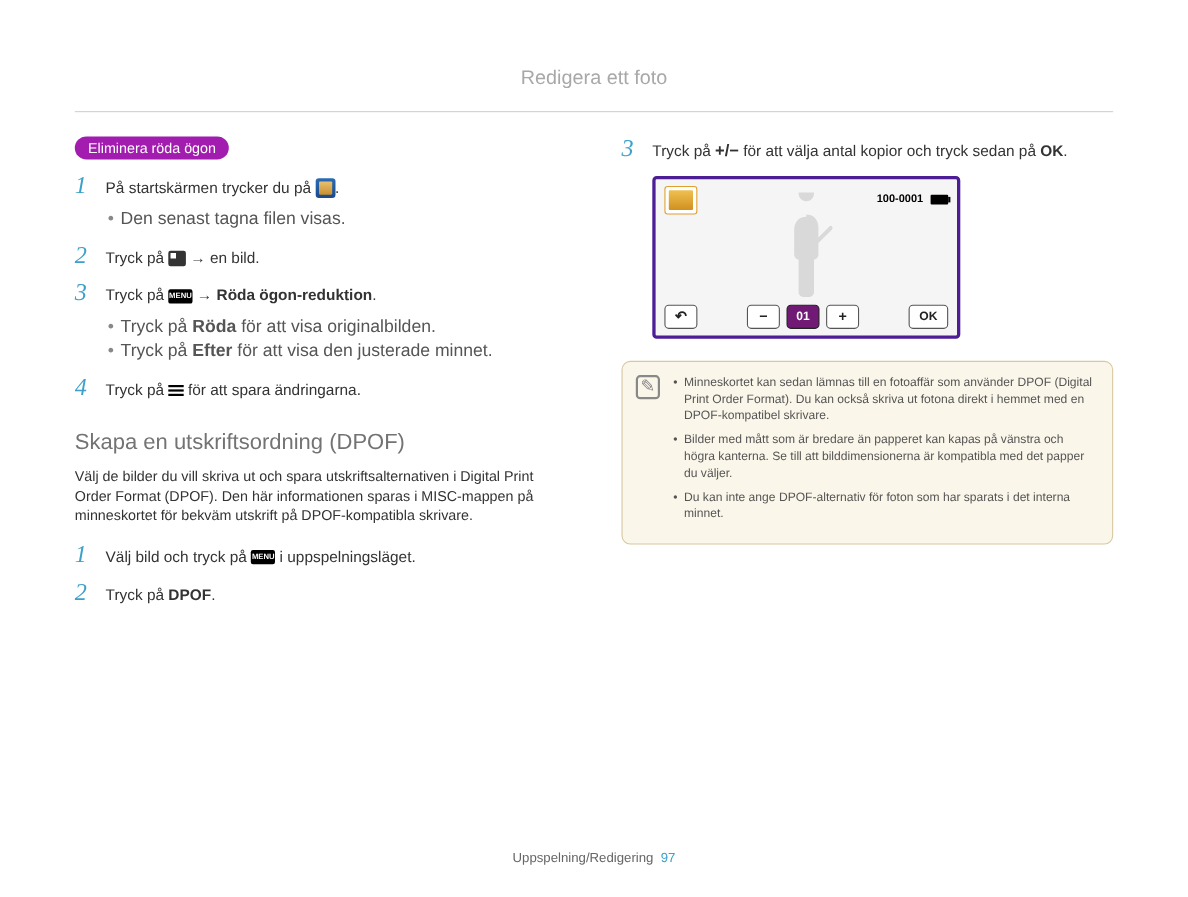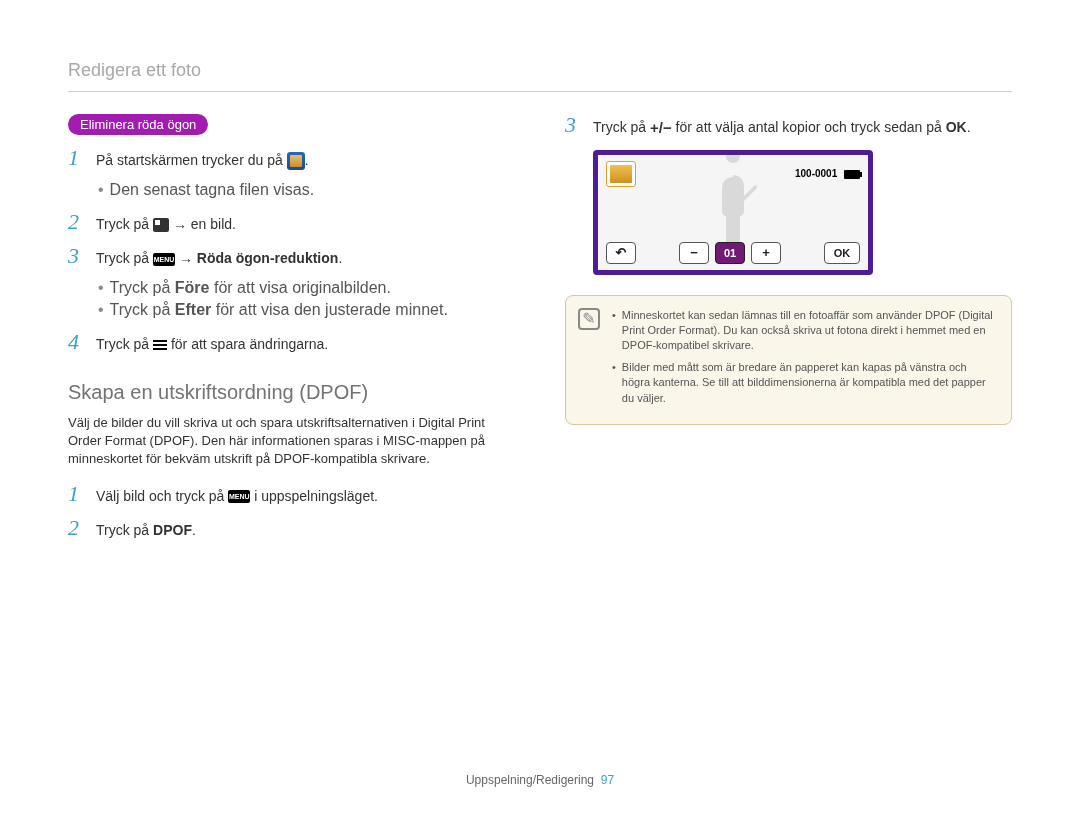--- a/index.html
+++ b/index.html
@@ -11,22 +11,23 @@
     height: 815px;
     background: #fff;
     position: relative;
     padding: 60px 68px 40px 68px;
   }
   .page-title {
     font-size: 18px;
     color: #a8a8a8;
     font-weight: 300;
     border-bottom: 1px solid #d0d0d0;
-    padding-bottom: 10px;
+    padding-bottom: 20px;
     margin-bottom: 22px;
+    text-align: center;
   }
   .columns {
     display: flex;
     gap: 50px;
   }
   .col { flex: 1; }
   .pill {
     display: inline-block;
     background: #a21caf;
     color: #fff;
@@ -145,24 +146,24 @@
     font-size: 13px;
     color: #333;
     line-height: 1.4;
     margin-bottom: 14px;
   }
   .ok-text { font-weight: bold; }
   .pm { font-weight: bold; font-size: 15px; vertical-align: middle;}
 
   
   .screen {
-    border: 5px solid #4c1d95;
+    border: 3px solid #4c1d95;
     border-radius: 4px;
     width: 280px;
-    height: 125px;
+    height: 148px;
     margin: 8px 0 20px 28px;
     position: relative;
     background: #f5f5f5;
     overflow: hidden;
   }
   .screen-top {
     position: absolute;
     top: 6px; left: 8px; right: 8px;
     display: flex;
     justify-content: space-between;
@@ -317,21 +318,21 @@
       <div class="stepnum">3</div>
       <div class="steptext">
         <span>Tryck på </span>
         <span class="icon-menu">MENU</span>
         <b> → Röda ögon-reduktion</b><span>.</span>
       </div>
     </div>
     <div class="substeps">
       <div class="substep">
         <span>
-          <span>Tryck på </span><b>Före</b><span> för att visa originalbilden.</span>
+          <span>Tryck på </span><b>Röda</b><span> för att visa originalbilden.</span>
         </span>
       </div>
       <div class="substep">
         <span>
           <span>Tryck på </span><b>Efter</b><span> för att visa den justerade minnet.</span>
         </span>
       </div>
     </div>
 
     
@@ -399,20 +400,23 @@
 
     <div class="notebox">
       <div class="note-icon">✎</div>
       <ul class="note-list">
         <li>
             <span>Minneskortet kan sedan lämnas till en fotoaffär som använder DPOF (Digital Print Order Format). Du kan också skriva ut fotona direkt i hemmet med en DPOF-kompatibel skrivare.</span>
           </li>
         <li>
             <span>Bilder med mått som är bredare än papperet kan kapas på vänstra och högra kanterna. Se till att bilddimensionerna är kompatibla med det papper du väljer.</span>
           </li>
+        <li>
+            <span>Du kan inte ange DPOF-alternativ för foton som har sparats i det interna minnet.</span>
+          </li>
       </ul>
     </div>
   </div>
 </div>
 
 <div class="footer">
   <span>Uppspelning/Redigering</span>
   &nbsp;<span class="pg">97</span>
 </div>
 

